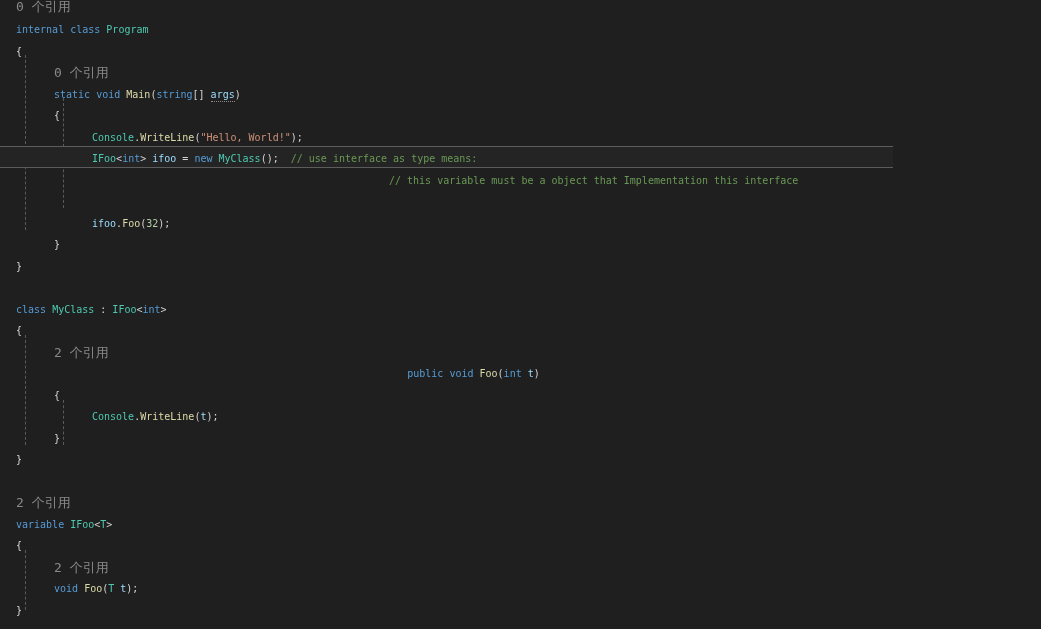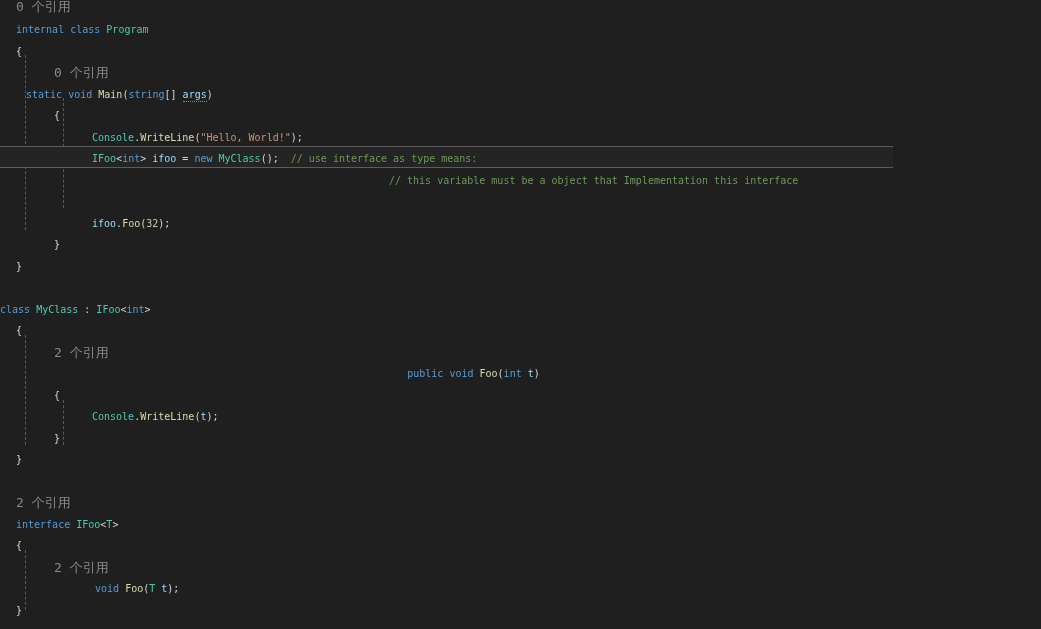--- a/index.html
+++ b/index.html
@@ -99,65 +99,65 @@
   <div class="code-area">
 
     <div class="row codelens" style="padding-left:16px; height:19px; line-height:14px;"><span>0 个引用</span></div>
 
     <div class="row" style="padding-left:16px;"><span class="kw">internal</span><span class="pun"> </span><span class="kw">class</span><span class="pun"> </span><span class="typ">Program</span></div>
 
     <div class="row" style="padding-left:16px;"><span class="pun">{</span></div>
 
     <div class="row codelens" style="padding-left:54px;"><span>0 个引用</span></div>
 
-    <div class="row" style="padding-left:26px;"><span class="kw">static</span><span class="pun"> </span><span class="kw">void</span><span class="pun"> </span><span class="mth">Main</span><span class="pun">(</span><span class="kw">string</span><span class="pun">[]</span><span class="pun"> </span><span class="var squiggle">args</span><span class="pun">)</span></div>
+    <div class="row" style="padding-left:54px;"><span class="kw">static</span><span class="pun"> </span><span class="kw">void</span><span class="pun"> </span><span class="mth">Main</span><span class="pun">(</span><span class="kw">string</span><span class="pun">[]</span><span class="pun"> </span><span class="var squiggle">args</span><span class="pun">)</span></div>
 
     <div class="row" style="padding-left:54px;"><span class="pun">{</span></div>
 
     <div class="row" style="padding-left:92px;"><span class="typ">Console</span><span class="pun">.</span><span class="mth">WriteLine</span><span class="pun">(</span><span class="str">"Hello, World!"</span><span class="pun">);</span></div>
 
     <div class="row" style="padding-left:92px;"><span class="typ">IFoo</span><span class="pun">&lt;</span><span class="kw">int</span><span class="pun">&gt; </span><span class="var">ifoo</span><span class="pun"> = </span><span class="kw">new</span><span class="pun"> </span><span class="typ">MyClass</span><span class="pun">();</span><span class="pun">  </span><span class="cmt">// use interface as type means:</span></div>
 
     <div class="row" style="padding-left:389px;"><span class="cmt">// this variable must be a object that Implementation this interface</span></div>
 
     <div class="row">&nbsp;</div>
 
     <div class="row" style="padding-left:92px;"><span class="var">ifoo</span><span class="pun">.</span><span class="mth">Foo</span><span class="pun">(</span><span class="num">32</span><span class="pun">);</span></div>
 
     <div class="row" style="padding-left:54px;"><span class="pun">}</span></div>
 
     <div class="row" style="padding-left:16px;"><span class="pun">}</span></div>
 
     <div class="row">&nbsp;</div>
 
 
-    <div class="row" style=""><span class="kw">class</span><span class="pun"> </span><span class="typ">MyClass</span><span class="pun"> : </span><span class="typ">IFoo</span><span class="pun">&lt;</span><span class="kw">int</span><span class="pun">&gt;</span></div>
+    <div class="row" style="padding-left:16px;"><span class="kw">class</span><span class="pun"> </span><span class="typ">MyClass</span><span class="pun"> : </span><span class="typ">IFoo</span><span class="pun">&lt;</span><span class="kw">int</span><span class="pun">&gt;</span></div>
 
     <div class="row" style="padding-left:16px;"><span class="pun">{</span></div>
 
     <div class="row codelens" style="padding-left:54px;"><span>2 个引用</span></div>
 
     <div class="row" style="padding-left:54px;text-align:center;"><span class="kw">public</span><span class="pun"> </span><span class="kw">void</span><span class="pun"> </span><span class="mth">Foo</span><span class="pun">(</span><span class="kw">int</span><span class="pun"> </span><span class="var">t</span><span class="pun">)</span></div>
 
     <div class="row" style="padding-left:54px;"><span class="pun">{</span></div>
 
     <div class="row" style="padding-left:92px;"><span class="typ">Console</span><span class="pun">.</span><span class="mth">WriteLine</span><span class="pun">(</span><span class="var">t</span><span class="pun">);</span></div>
 
     <div class="row" style="padding-left:54px;"><span class="pun">}</span></div>
 
     <div class="row" style="padding-left:16px;"><span class="pun">}</span></div>
 
     <div class="row">&nbsp;</div>
 
     <div class="row codelens" style="padding-left:16px;"><span>2 个引用</span></div>
 
-    <div class="row" style="padding-left:16px;"><span class="kw">interface</span><span class="pun"> </span><span class="typ">IFoo</span><span class="pun">&lt;</span><span class="typ">T</span><span class="pun">&gt;</span></div>
+    <div class="row" style="padding-left:16px;"><span class="kw">variable</span><span class="pun"> </span><span class="typ">IFoo</span><span class="pun">&lt;</span><span class="typ">T</span><span class="pun">&gt;</span></div>
 
     <div class="row" style="padding-left:16px;"><span class="pun">{</span></div>
 
     <div class="row codelens" style="padding-left:54px;"><span>2 个引用</span></div>
 
-    <div class="row" style="padding-left:54px;margin-left:41px;"><span class="kw">void</span><span class="pun"> </span><span class="mth">Foo</span><span class="pun">(</span><span class="typ">T</span><span class="var"> t</span><span class="pun">);</span></div>
+    <div class="row" style="padding-left:54px;"><span class="kw">void</span><span class="pun"> </span><span class="mth">Foo</span><span class="pun">(</span><span class="typ">T</span><span class="var"> t</span><span class="pun">);</span></div>
 
     <div class="row" style="padding-left:16px;"><span class="pun">}</span></div>
 
   </div>
 </div>
 
 </body></html>

